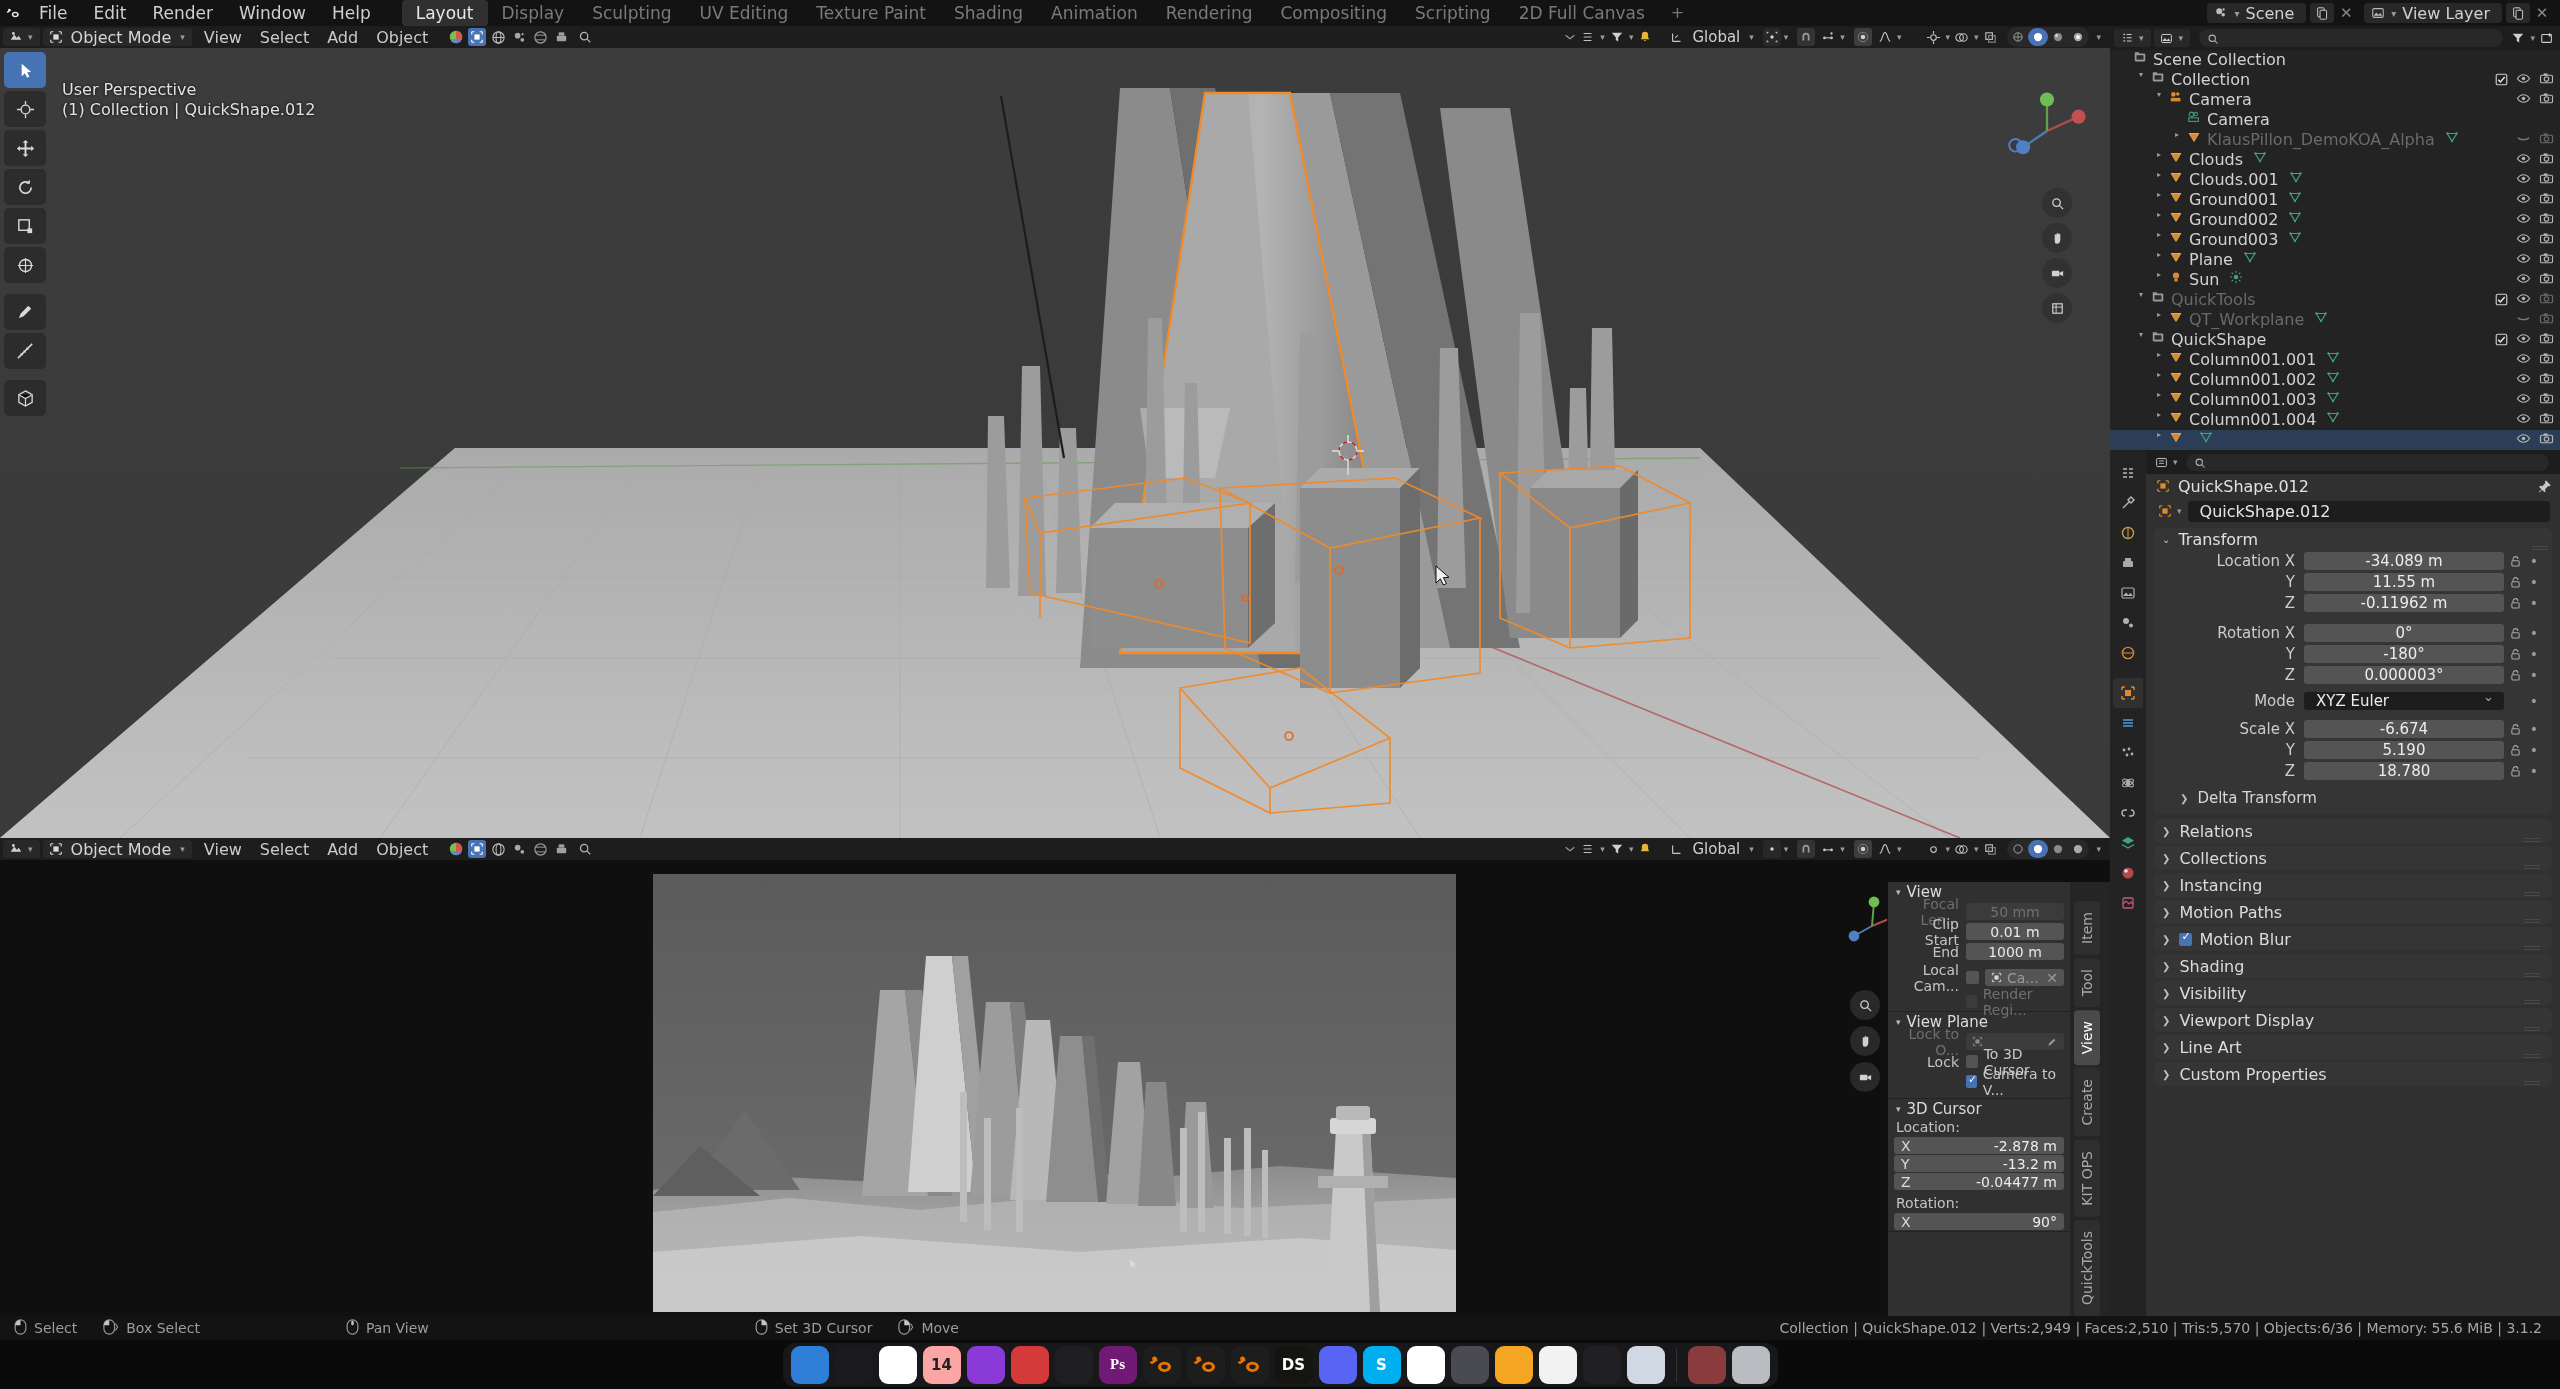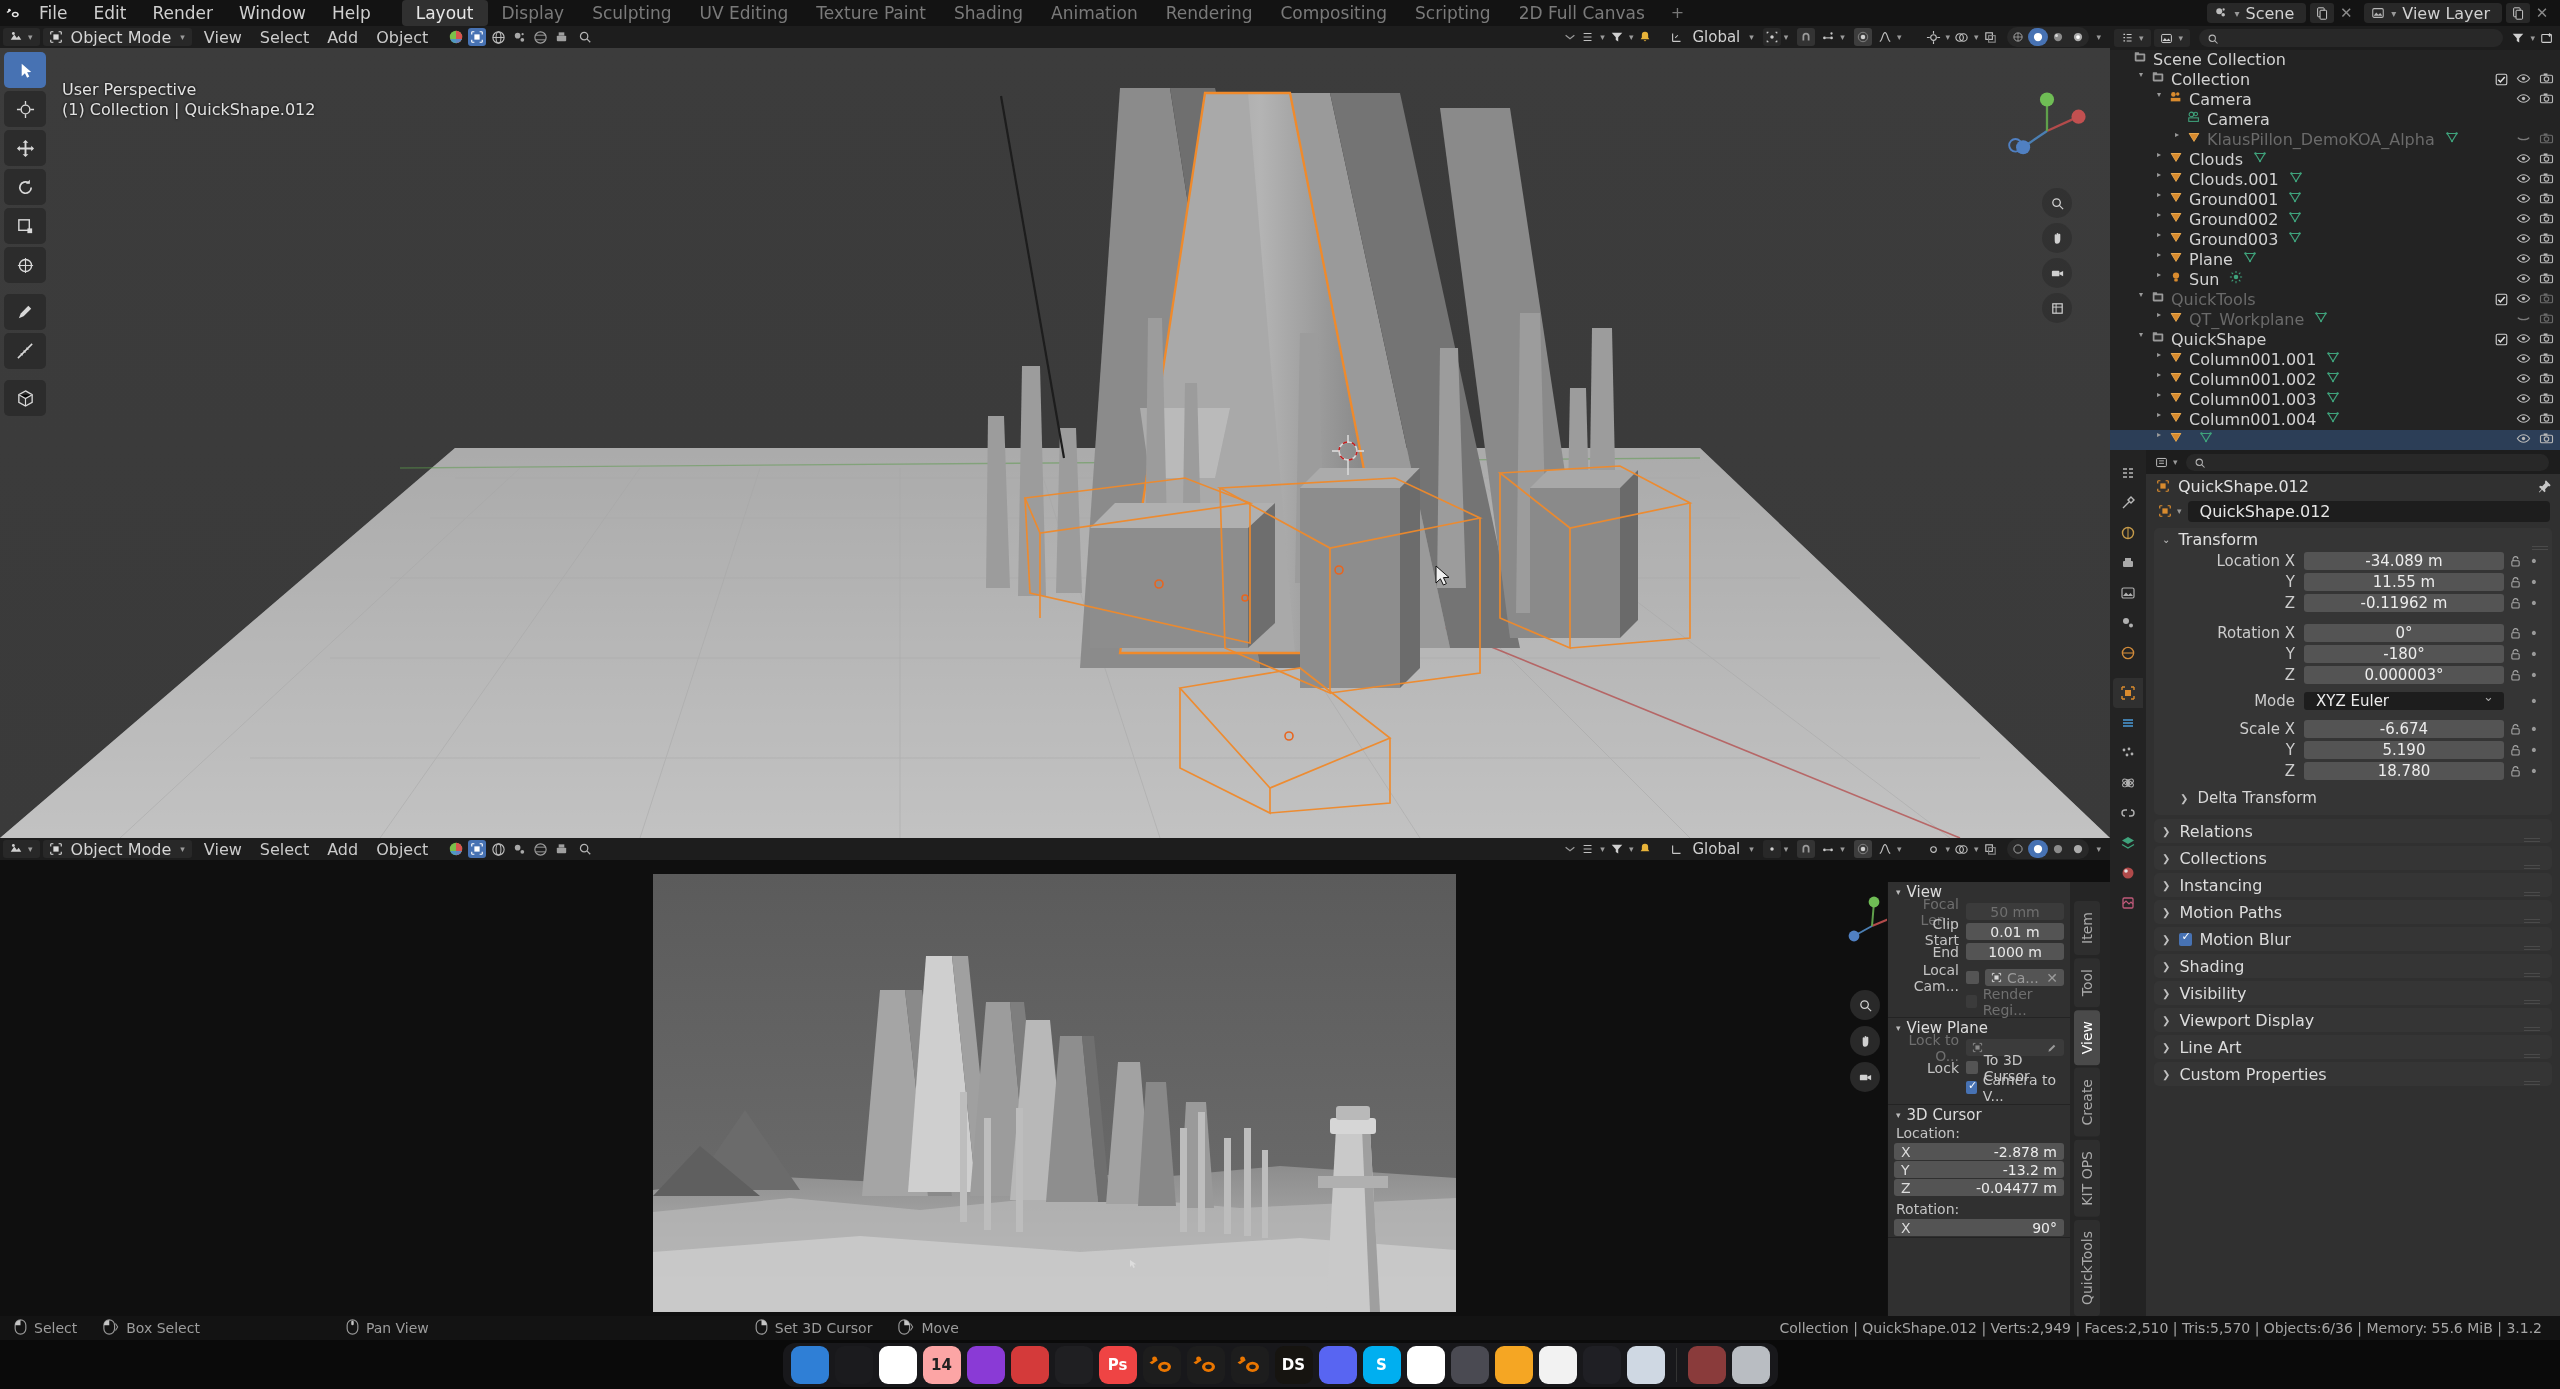--- a/index.html
+++ b/index.html
@@ -908,21 +908,21 @@
                   <svg width="11" height="11" viewBox="0 0 16 16">
                       <rect x="5" y="5" width="6" height="6" fill="#d8d8d8"></rect>
                       <path d="M2 2h3M2 2v3M14 2h-3M14 2v3M2 14h3M2 14v-3M14 14h-3M14 14v-3" stroke="#d8d8d8" stroke-width="1.4" fill="none"></path>
                     </svg>
                 </span>
                 <span style="color:#9b9b9b;">Ca...</span>
               </span>
               <span style="color:#9b9b9b;">✕</span>
             </span>
           </div>
-          <div class="np-row" style="margin-top:5px;margin-bottom:6px;">
+          <div class="np-row" style="margin-top:5px;margin-bottom:0;">
             <span class="np-lbl"></span>
             <span class="np-cb dim"></span>
             <span class="np-txt dim">Render Regi...</span>
           </div>
         </div>
 
         <div class="np-sect">
           <div class="np-head">
             <span class="tri">▾</span>
             <span>View Plane</span>
@@ -1971,21 +1971,21 @@
         </div>
         <div class="dock-ico" style="background: rgb(138, 58, 214);">
           <span style="font-size: 15px; color: rgb(255, 255, 255);"></span>
         </div>
         <div class="dock-ico" style="background: rgb(212, 58, 58);">
           <span style="font-size: 15px; color: rgb(255, 255, 255);"></span>
         </div>
         <div class="dock-ico" style="background: rgb(31, 31, 34);">
           <span style="font-size: 15px; color: rgb(255, 255, 255);"></span>
         </div>
-        <div class="dock-ico" style="background: #ef4444;">
+        <div class="dock-ico" style="background: #701a75; font-family: Liberation Serif, serif;">
           <span style="font-size: 15px; color: rgb(255, 255, 255);">Ps</span>
         </div>
         <div class="dock-ico" style="background: rgb(29, 29, 29);">
           <span style="font-size: 15px; color: rgb(255, 255, 255);"></span>
           <svg width="30" height="30" viewBox="0 0 24 24" style="position:absolute">
             <ellipse cx="14" cy="13.4" rx="5.2" ry="4.1" fill="#ea7600"></ellipse>
             <ellipse cx="14" cy="13.4" rx="2.6" ry="1.9" fill="#1d1d1d"></ellipse>
             <path d="M4 11.4l4.6-3.3-1-1.6L2 10z" fill="#ea7600"></path>
             <circle cx="6" cy="7" r="1.9" fill="#ea7600"></circle>
           </svg>

